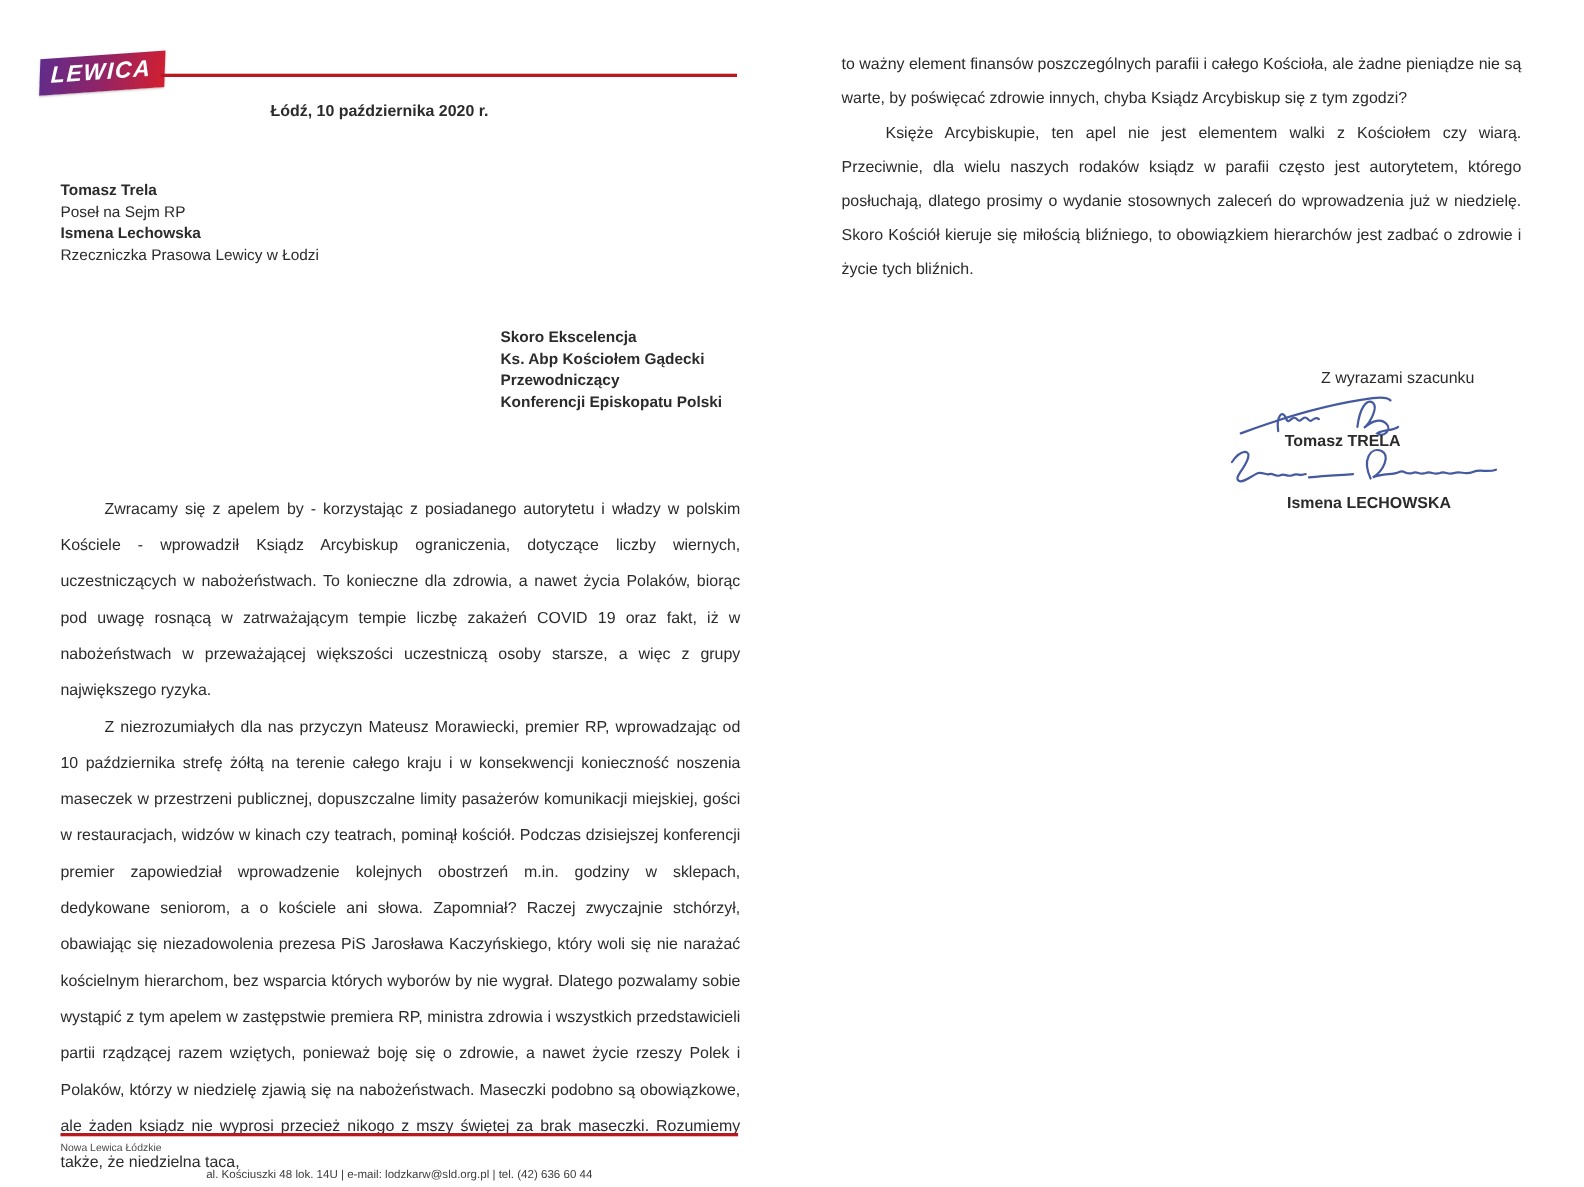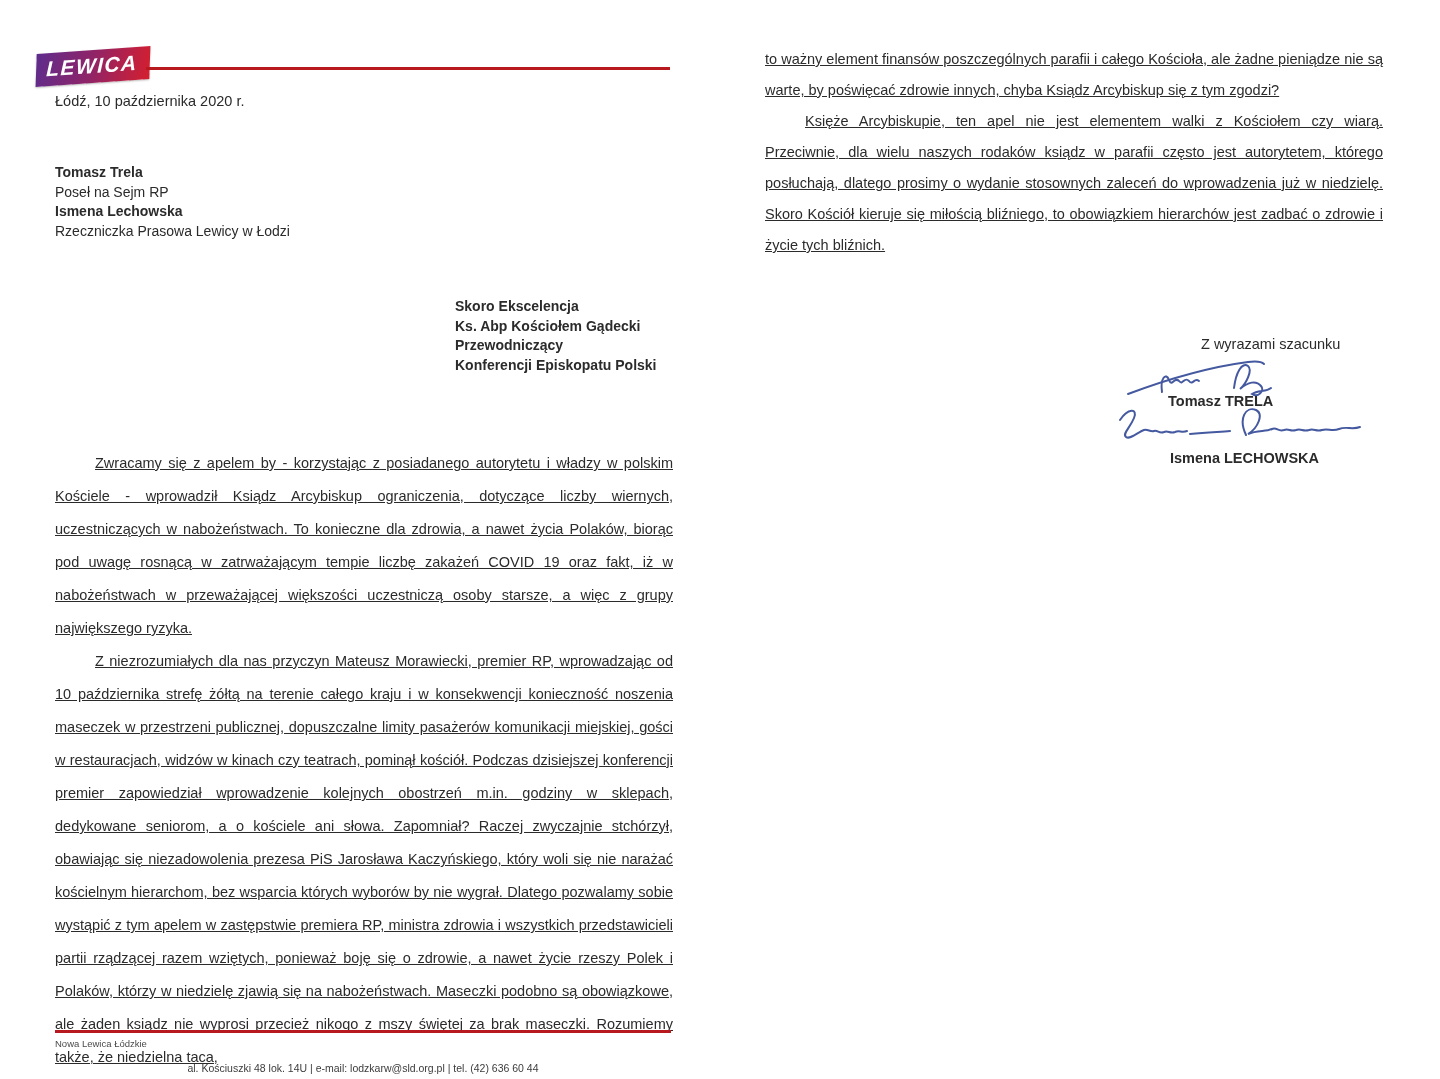--- a/index.html
+++ b/index.html
@@ -31,29 +31,30 @@
     background: #b8191f;
   }
   .rule-bottom {
     left: 55px; top: 1030px; width: 616px; height: 3px;
     background: #b8191f;
   }
 
   
   .dateline {
     left: 55px; top: 93px; width: 580px;
-    text-align: left;
+    text-align: center;
     font-size: 14.5px;
+    font-weight: bold;
   }
   .sender { left: 55px; top: 163px; font-size: 14px; line-height: 19.5px; }
   .recipient { left: 455px; top: 297px; font-size: 14px; line-height: 19.5px; font-weight: bold; }
   .b { font-weight: bold; }
 
   
-  .bodycol { width: 618px; text-decoration: underline; }
+  .bodycol { width: 618px; }
   .page1-body { left: 55px; top: 447px; }
   .page2-body { left: 765px; top: 44px; }
   .par {
     font-size: 14.5px;
     text-align: justify;
     text-indent: 40px;
   }
   .page1-body .par { line-height: 33px; }
   .page2-body .par { line-height: 31px; }
   .no-indent { text-indent: 0; }

